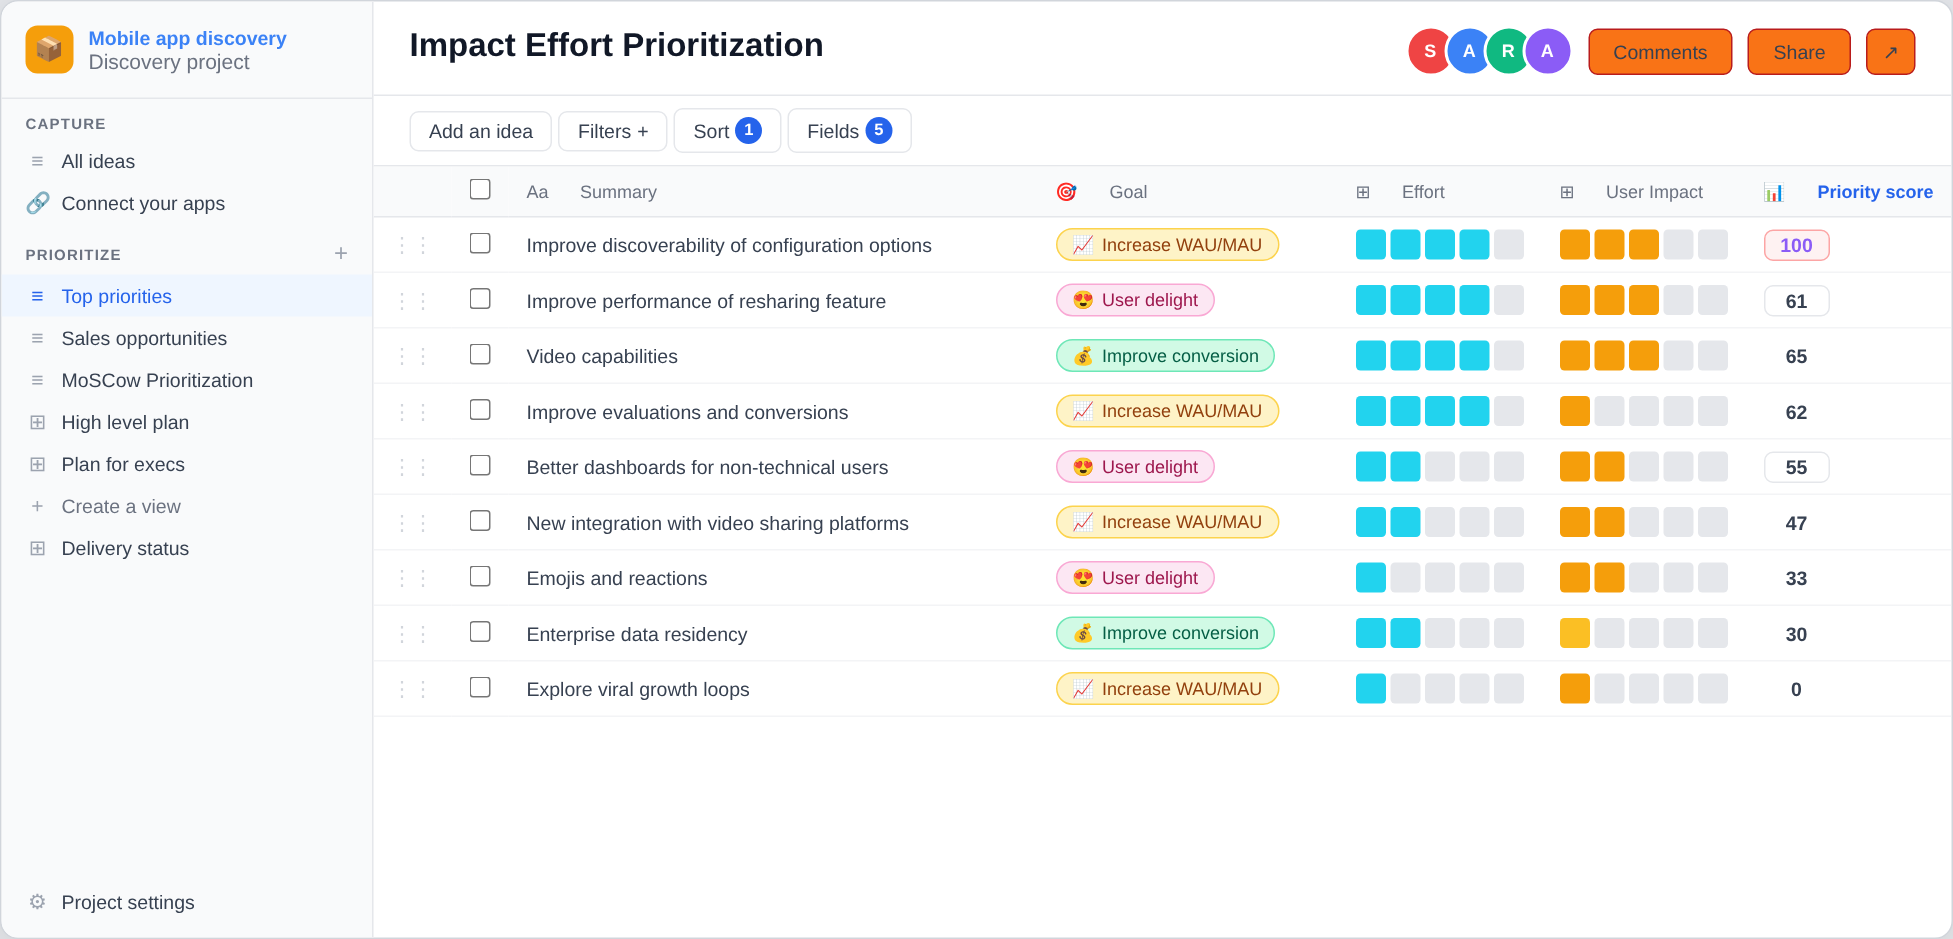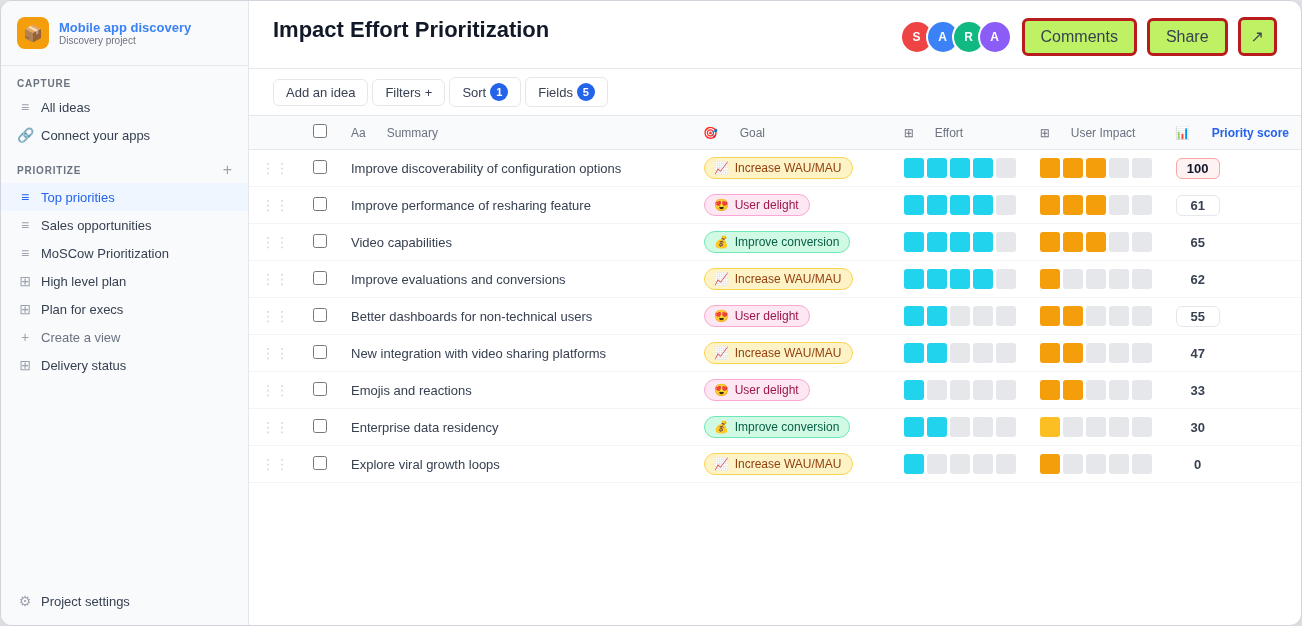--- a/index.html
+++ b/index.html
@@ -3,40 +3,40 @@
   <meta charset="utf-8">
   <style>
     * { box-sizing: border-box; margin: 0; padding: 0; }
     body { font-family: -apple-system, BlinkMacSystemFont, 'Segoe UI', sans-serif; background: #e5e7eb; display: flex; align-items: center; justify-content: center; min-height: 100vh; }
     .window { width: 1302px; height: 626px; background: #fff; border-radius: 12px; border: 1px solid #d1d5db; display: flex; overflow: hidden; box-shadow: 0 4px 24px rgba(0,0,0,0.12); }
     
     .sidebar { width: 248px; min-width: 248px; background: #f9fafb; border-right: 1px solid #e5e7eb; display: flex; flex-direction: column; padding: 0; }
     .sidebar-header { padding: 16px 16px 12px; border-bottom: 1px solid #e5e7eb; }
     .app-logo { width: 32px; height: 32px; background: #f59e0b; border-radius: 8px; display: flex; align-items: center; justify-content: center; color: white; font-size: 16px; }
     .app-title { font-size: 13px; font-weight: 600; color: #3b82f6; }
-    .app-subtitle { font-size: 10px; color: #6b7280; }
+    .app-subtitle { font-size: 14px; color: #6b7280; }
     .sidebar-header-top { display: flex; align-items: center; gap: 10px; margin-bottom: 4px; }
     .capture-label { font-size: 10px; font-weight: 700; color: #6b7280; letter-spacing: 0.08em; padding: 12px 16px 4px; text-transform: uppercase; }
     .sidebar-item { display: flex; align-items: center; gap: 8px; padding: 6px 16px; cursor: pointer; font-size: 13px; color: #374151; border-radius: 0; }
     .sidebar-item.active { background: #eff6ff; color: #2563eb; font-weight: 500; }
     .sidebar-item .icon { font-size: 14px; color: #9ca3af; width: 16px; text-align: center; flex-shrink: 0; }
     .sidebar-item.active .icon { color: #2563eb; }
     .section-header { display: flex; align-items: center; justify-content: space-between; padding: 12px 16px 4px; gap: 28px; }
     .section-label { font-size: 10px; font-weight: 700; color: #6b7280; letter-spacing: 0.08em; text-transform: uppercase; }
     .section-add { font-size: 16px; color: #9ca3af; cursor: pointer; }
     .sidebar-item.create { color: #6b7280; }
     
     .main { flex: 1; display: flex; flex-direction: column; overflow: hidden; }
     .main-header { display: flex; align-items: flex-start; justify-content: space-between; padding: 16px 24px 12px; border-bottom: 1px solid #e5e7eb; }
     .main-title { font-size: 22px; font-weight: 700; color: #111827; }
     .header-right { display: flex; align-items: center; gap: 10px; }
     .avatar-group { display: flex; }
     .avatar { width: 34px; height: 34px; border-radius: 50%; border: 2px solid #fff; margin-left: -8px; display: flex; align-items: center; justify-content: center; font-size: 12px; font-weight: 700; color: #fff; }
     .avatar:first-child { margin-left: 0; }
-    .btn { padding: 7px 16px; border-radius: 6px; font-size: 16px; font-weight: 500; cursor: pointer; border: 3px solid #b91c1c; background: #bef264; color: #374151; }
+    .btn { padding: 7px 16px; border-radius: 6px; font-size: 13px; font-weight: 500; cursor: pointer; border: 1px solid #b91c1c; background: #f97316; color: #374151; }
     .btn-expand { padding: 7px 10px; }
     
     .toolbar { display: flex; align-items: center; gap: 4px; padding: 8px 24px; border-bottom: 1px solid #e5e7eb; }
     .toolbar-btn { padding: 5px 12px; border-radius: 6px; font-size: 13px; font-weight: 500; cursor: pointer; border: 1px solid #e5e7eb; background: #fff; color: #374151; display: flex; align-items: center; gap: 4px; }
     .badge { display: inline-flex; align-items: center; justify-content: center; width: 18px; height: 18px; border-radius: 50%; font-size: 11px; font-weight: 600; background: #2563eb; color: #fff; }
     
     .table-container { flex: 1; overflow-y: auto; }
     .table { width: 100%; border-collapse: collapse; }
     .table th { padding: 8px 12px; font-size: 12px; font-weight: 500; color: #6b7280; text-align: left; border-bottom: 1px solid #e5e7eb; background: #f9fafb; white-space: nowrap; }
     .table td { padding: 7px 12px; font-size: 13px; color: #374151; border-bottom: 1px solid #f3f4f6; vertical-align: middle; }
@@ -52,21 +52,21 @@
     .goal-wau { background: #fef3c7; border-color: #fcd34d; color: #92400e; }
     .goal-delight { background: #fce7f3; border-color: #f9a8d4; color: #9d174d; }
     .goal-conversion { background: #d1fae5; border-color: #6ee7b7; color: #065f46; }
     .dots-row { display: flex; gap: 3px; align-items: center; }
     .dot { width: 20px; height: 20px; border-radius: 3px; }
     .dot-filled-cyan { background: #22d3ee; }
     .dot-filled-orange { background: #f59e0b; }
     .dot-filled-yellow { background: #fbbf24; }
     .dot-empty { background: #e5e7eb; }
     .priority-score { display: inline-flex; align-items: center; justify-content: center; min-width: 44px; padding: 2px 8px; border-radius: 6px; font-size: 13px; font-weight: 600; }
-    .score-high { background: #fef2f2; color: #0f172a; border: 1px solid #fca5a5; }
+    .score-high { background: #fef2f2; color: #8b5cf6; border: 1px solid #fca5a5; }
     .score-med { background: transparent; color: #374151; border: 1px solid #e5e7eb; }
     .score-low { background: transparent; color: #374151; }
     .th-icon { margin-right: 4px; font-size: 12px; }
     .col-header-priority { color: #2563eb; font-weight: 600; }
     input[type="checkbox"] { width: 14px; height: 14px; accent-color: #2563eb; }
     .th-sort { display: flex; align-items: flex-start; gap: 17px; }
   </style>
 </head>
 <body>
 

